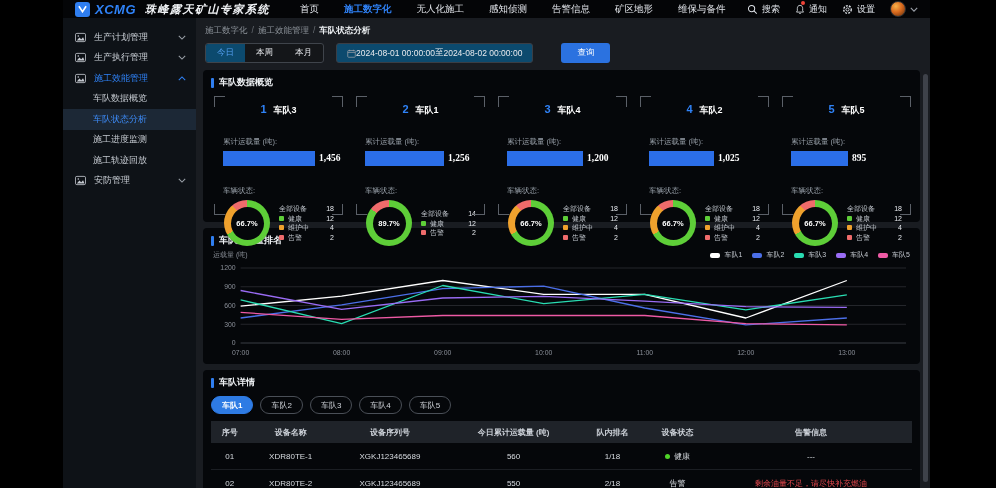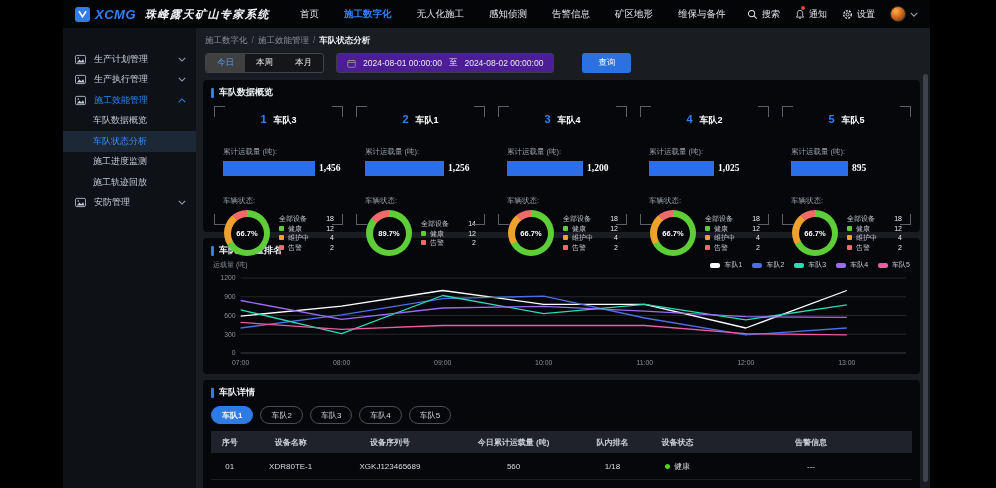--- a/index.html
+++ b/index.html
@@ -2,54 +2,54 @@
 <html><head>
 <meta charset="utf-8">
 <style>
   *{margin:0;padding:0;box-sizing:border-box;}
   html,body{background:#000;}
   body{width:996px;height:488px;overflow:hidden;font-family:"Liberation Sans",sans-serif;}
   .stage{position:relative;width:996px;height:488px;background:#000;overflow:hidden;}
   .app{position:absolute;left:63px;top:0;width:867px;height:488px;display:flex;flex-direction:column;background:#0b0d10;}
 
   
-  .navbar{height:28px;background:#040507;display:flex;align-items:center;padding:8px 12px;flex:none;}
+  .navbar{height:18px;background:#040507;display:flex;align-items:center;padding:8px 12px;flex:none;}
   .brand{display:flex;align-items:center;gap:5px;}
   .logo-box{width:15px;height:15px;background:#2f7ef0;border-radius:3px;display:flex;align-items:center;justify-content:center;}
   .logo-word{color:#2f82f7;font-weight:900;font-style:italic;font-size:13px;letter-spacing:.5px;}
   .brand-title{color:#f2f4f7;font-weight:700;font-style:italic;font-size:11px;letter-spacing:1.5px;margin-left:4px;}
   .nav-menu{display:flex;gap:25px;margin-left:30px;}
   .nav-item{font-size:9.5px;color:#e4e7ec;cursor:pointer;white-space:nowrap;}
   .nav-item.active{color:#2f82f7;font-weight:700;}
   .nav-actions{margin-left:auto;display:flex;align-items:center;gap:15px;}
   .nav-action{display:flex;align-items:center;gap:4px;font-size:9px;color:#dfe3e8;cursor:pointer;position:relative;}
   .nav-action svg{display:block;}
   .badge-dot{position:absolute;left:6px;top:-2px;width:4px;height:4px;border-radius:50%;background:#f04438;}
   .avatar-wrap{display:flex;align-items:center;gap:4px;}
   .avatar{width:16px;height:16px;border-radius:50%;background:radial-gradient(circle at 35% 30%,#f7b24a 0%,#d96a1e 45%,#5a2c0c 100%);border:1px solid #333;}
 
   
   .body{flex:1;display:flex;min-height:0;}
-  .sidebar{width:133px;background:#0e1217;padding-top:21px;flex:none;}
+  .sidebar{width:133px;background:#0e1217;padding-top:9px;flex:none;}
   .side-item{height:20.5px;display:flex;align-items:center;padding:0 10px 0 12px;cursor:pointer;}
   .side-item .lbl{flex:1;font-size:9px;color:#ccd1d8;margin-left:8px;white-space:nowrap;}
   .side-item.active .lbl{color:#2f82f7;}
   .side-sub{height:20.5px;display:flex;align-items:center;padding-left:30px;font-size:9px;color:#c3c8cf;cursor:pointer;white-space:nowrap;}
   .side-sub.active{background:#1c2836;color:#3d8bf8;}
 
   .main{flex:1;background:#191c21;padding:5px 10px 0 7px;overflow:hidden;min-width:0;}
   .breadcrumb{font-size:8.5px;color:#8a9097;margin:2px 0 6px 2px;}
   .breadcrumb .sep{margin:0 4px;color:#6b7077;}
   .breadcrumb .current{color:#eef1f4;font-weight:700;}
 
   .filter-row{display:flex;align-items:center;gap:12px;margin:0 0 7px 2px;height:20px;}
   .seg-group{display:flex;border:1px solid #3f444b;border-radius:3px;overflow:hidden;background:#141619;}
   .seg{padding:3px 11px;font-size:8.5px;color:#e8eaee;cursor:pointer;}
-  .seg.active{background:#404040;color:#55a0f2;}
-  .date-range{display:flex;align-items:center;gap:7px;background:#4c1d95;border:1px solid #3a3e45;border-radius:3px;padding:3px 10px;font-size:8.5px;color:#e8eaee;cursor:pointer;}
+  .seg.active{background:#0c4a6e;color:#55a0f2;}
+  .date-range{display:flex;align-items:center;background:#0c4a6e;border:1px solid #3a3e45;border-radius:3px;padding:3px 10px;font-size:8.5px;color:#e8eaee;cursor:pointer;}
   .btn-primary{background:#2b72e0;color:#fff;border:none;border-radius:3px;font-size:8.5px;padding:4px 16px;cursor:pointer;margin-left:16px;font-family:Liberation Serif, serif;}
 
   .panel{background:#05070a;border-radius:4px;margin-bottom:6px;padding:6px 8px;}
   .panel-title{display:flex;align-items:center;gap:5px;font-size:9px;font-weight:700;color:#eef1f4;}
   .tbar{width:3px;height:10px;background:#2f7ef0;border-radius:1px;}
 
   
   .cards-row{display:flex;gap:13px;margin-top:7px;padding:0 3px;}
   .card{position:relative;width:129px;height:119px;padding:8px 9px 5px;flex:none;}
   .corner{position:absolute;width:11px;height:11px;border:1px solid #5b6068;}

